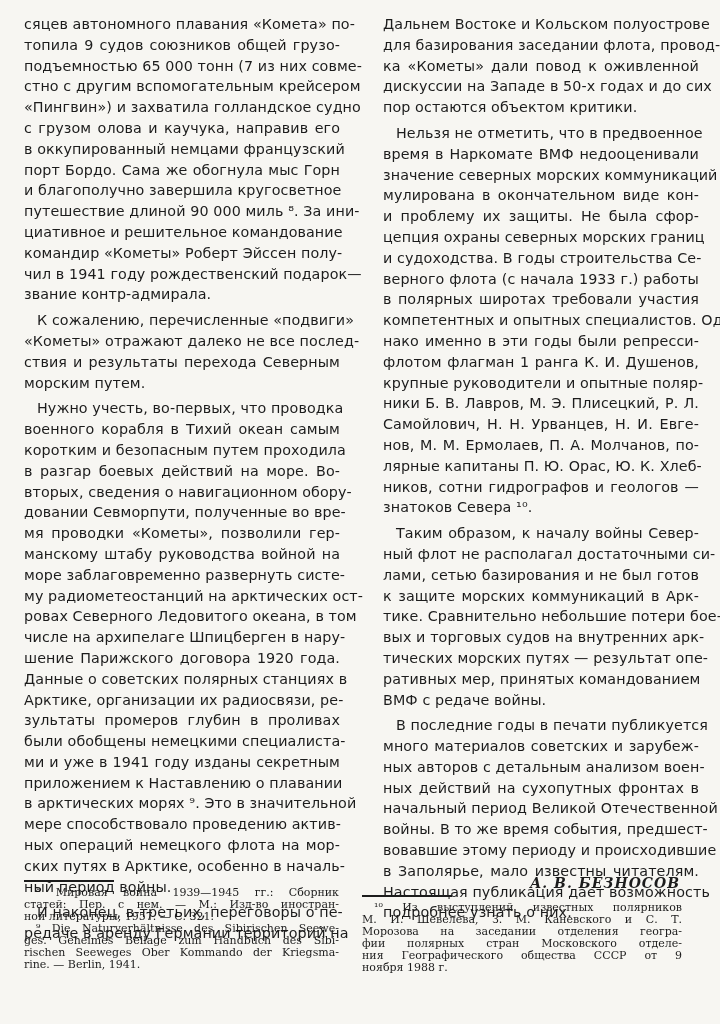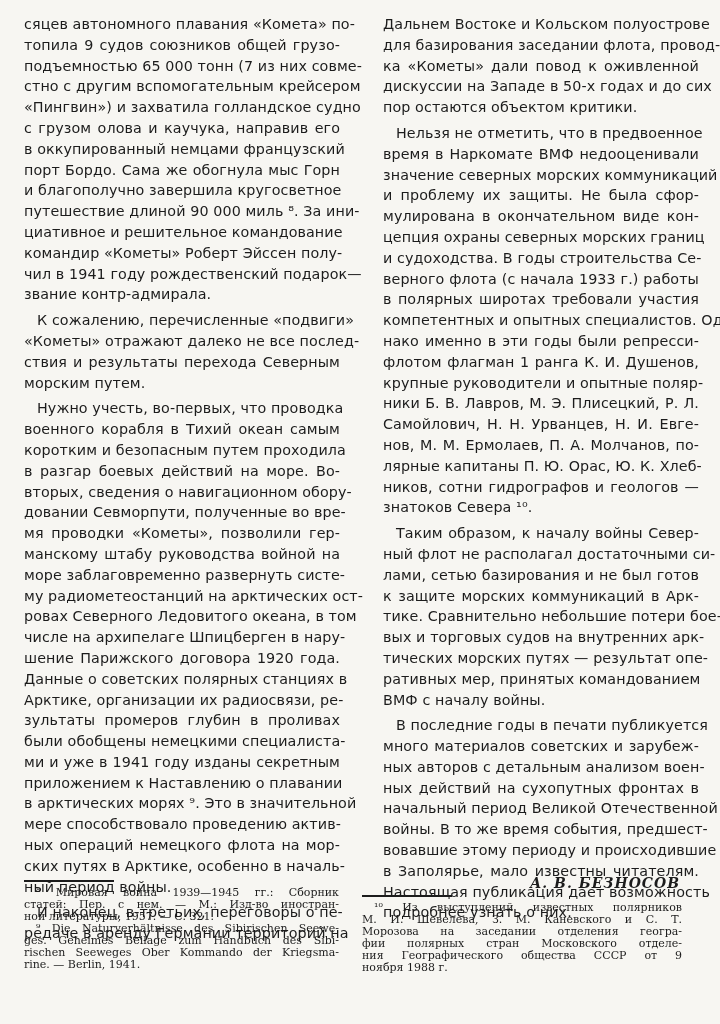--- a/index.html
+++ b/index.html
@@ -104,22 +104,22 @@
       <div class="line">Дальнем Востоке и Кольском полуострове</div>
       <div class="line">для базирования заседании флота, провод-</div>
       <div class="line">ка «Кометы» дали повод к оживленной</div>
       <div class="line">дискуссии на Западе в 50-х годах и до сих</div>
       <div class="line last">пор остаются объектом критики.</div>
     </div>
     <div class="para">
       <div class="line indent">Нельзя не отметить, что в предвоенное</div>
       <div class="line">время в Наркомате ВМФ недооценивали</div>
       <div class="line">значение северных морских коммуникаций</div>
+      <div class="line">мулирована в окончательном виде кон-</div>
       <div class="line">и проблему их защиты. Не была сфор-</div>
-      <div class="line">мулирована в окончательном виде кон-</div>
       <div class="line">цепция охраны северных морских границ</div>
       <div class="line">и судоходства. В годы строительства Се-</div>
       <div class="line">верного флота (с начала 1933 г.) работы</div>
       <div class="line">в полярных широтах требовали участия</div>
       <div class="line">компетентных и опытных специалистов. Од-</div>
       <div class="line">нако именно в эти годы были репресси-</div>
       <div class="line">флотом флагман 1 ранга К. И. Душенов,</div>
       <div class="line">крупные руководители и опытные поляр-</div>
       <div class="line">ники Б. В. Лавров, М. Э. Плисецкий, Р. Л.</div>
       <div class="line">Самойлович, Н. Н. Урванцев, Н. И. Евге-</div>
@@ -130,21 +130,21 @@
     </div>
     <div class="para">
       <div class="line indent">Таким образом, к началу войны Север-</div>
       <div class="line">ный флот не располагал достаточными си-</div>
       <div class="line">лами, сетью базирования и не был готов</div>
       <div class="line">к защите морских коммуникаций в Арк-</div>
       <div class="line">тике. Сравнительно небольшие потери бое-</div>
       <div class="line">вых и торговых судов на внутренних арк-</div>
       <div class="line">тических морских путях — результат опе-</div>
       <div class="line">ративных мер, принятых командованием</div>
-      <div class="line last">ВМФ с началу войны.</div>
+      <div class="line last">ВМФ с редаче войны.</div>
     </div>
     <div class="para">
       <div class="line indent">В последние годы в печати публикуется</div>
       <div class="line">много материалов советских и зарубеж-</div>
       <div class="line">ных авторов с детальным анализом воен-</div>
       <div class="line">ных действий на сухопутных фронтах в</div>
       <div class="line">начальный период Великой Отечественной</div>
       <div class="line">войны. В то же время события, предшест-</div>
       <div class="line">вовавшие этому периоду и происходившие</div>
       <div class="line">в Заполярье, мало известны читателям.</div>

